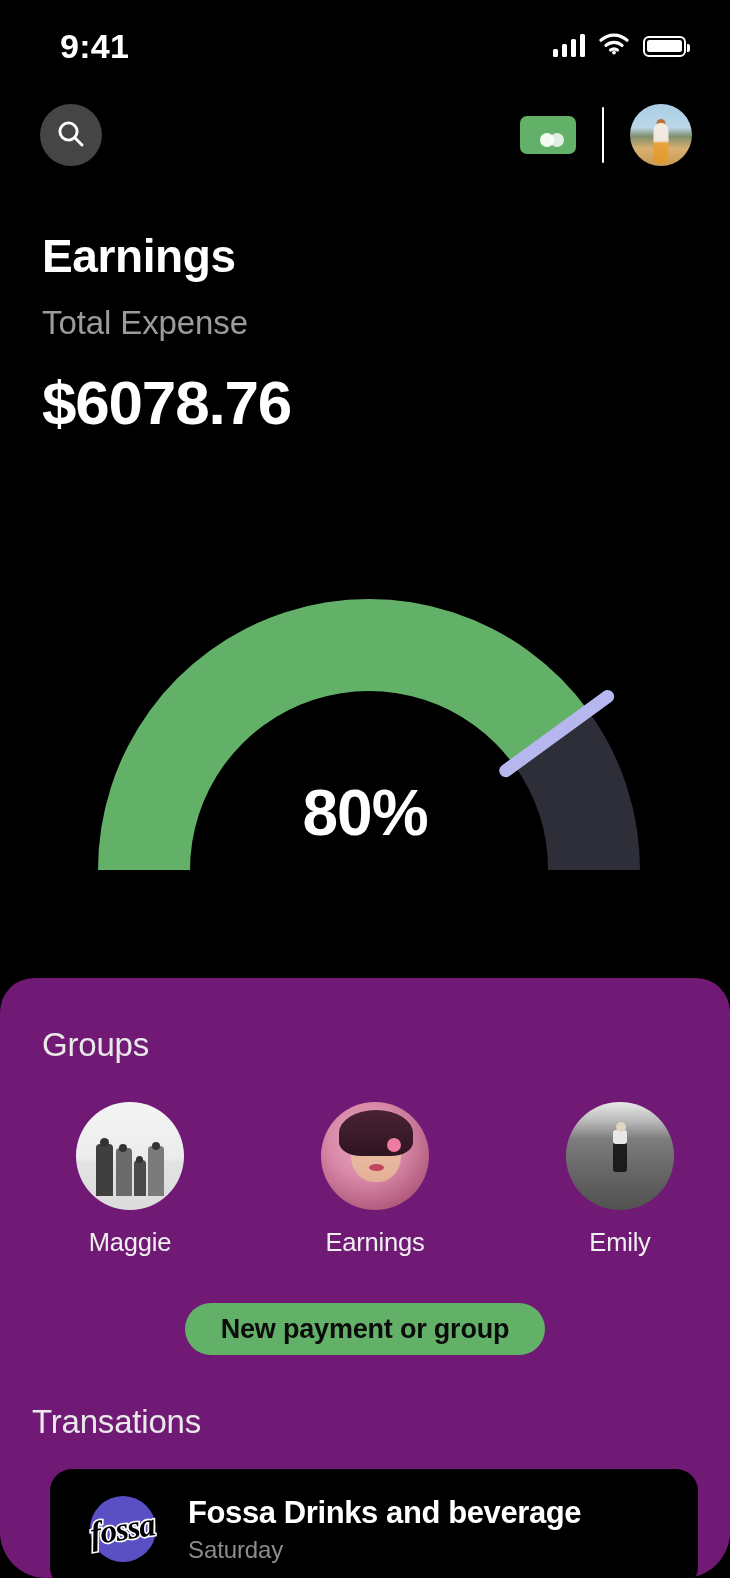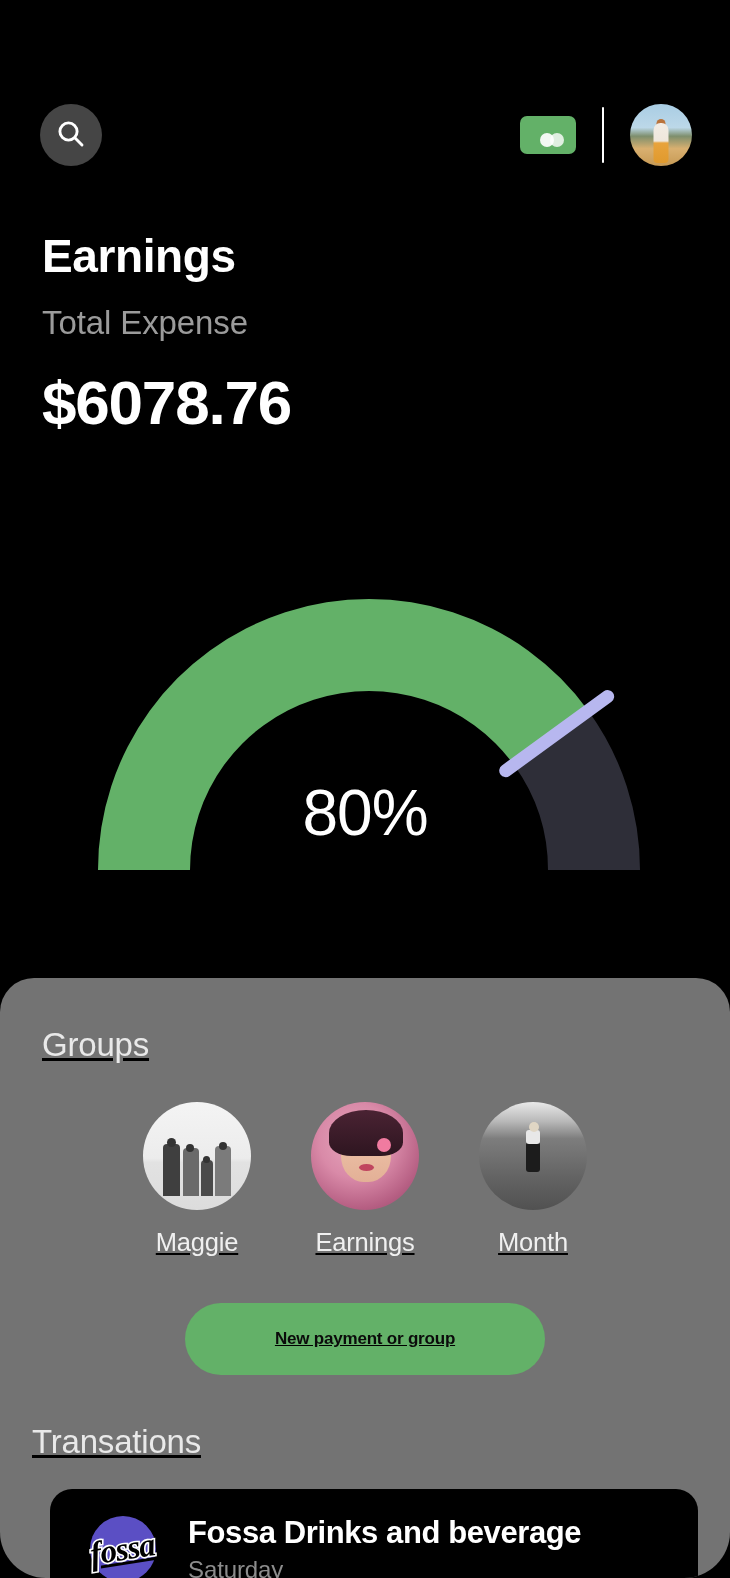--- a/index.html
+++ b/index.html
@@ -107,36 +107,37 @@
     margin-top:32px; max-width:470px; letter-spacing:-.2px;
   }
 
   
   #gauge-wrap {
     position:absolute; left:0; right:0; top:584px; height:300px;
   }
   #gauge-svg { display:block; margin:0 auto; }
   #gauge-value {
     position:absolute; left:0; right:0; top:776px;
-    text-align:center; color:#fff; font-size:64px; font-weight:400;
+    text-align:center; color:#fff; font-size:64px; font-weight:700;
     letter-spacing:-1px; pointer-events:none;
   }
 
   
   #groups-panel {
     position:absolute; left:0; right:0; top:978px; bottom:0;
-    background:#737373; border-radius:34px 34px 0 0;text-decoration:underline;
+    background:#701a75; border-radius:34px 34px 0 0;
   }
   #groups-title {
     color:#e9e9e9; font-size:33px; font-weight:400;
     padding:48px 0 0 42px; letter-spacing:-.2px;
   }
   #groups-row {
     display:flex; padding:38px 34px 0 34px; gap:16px;
-    justify-content:center;
+    justify-content:space-between;
+    margin-left:20px;
   }
   .group-item {
     width:152px; display:flex; flex-direction:column; align-items:center;
     cursor:pointer;
   }
   .group-avatar {
     width:108px; height:108px; border-radius:50%; overflow:hidden;
     position:relative;
   }
   .group-label {
@@ -218,24 +219,24 @@
     background:linear-gradient(#4b1930 0%,#23101c 100%);
   }
   .av-henry .lip2 {
     position:absolute; left:56px; top:60px; width:13px; height:8px;
     border-radius:50%; background:#b63a58;
   }
 
   
   #new-payment-button {
     display:block; margin:46px auto 0 auto;
-    width:360px; height:72px; border:none; border-radius:36px;
+    width:360px; height:52px; border:none; border-radius:36px;
     background:#63b168; color:#0b0b0b;
     font-family:"Liberation Sans", sans-serif;
-    font-size:17px; font-weight:700; letter-spacing:-.2px;
+    font-size:27px; font-weight:700; letter-spacing:-.2px;
     cursor:pointer;
   }
 
   
   #transactions-title {
     color:#e9e9e9; font-size:33px; font-weight:400;
     padding:48px 0 0 32px; letter-spacing:-.2px;
   }
   #transactions-list { padding:28px 0 0 50px; }
   .transaction-card {
@@ -269,20 +270,42 @@
   .tx-sub {
     color:#8c8c8c; font-size:24px; font-weight:400; margin-top:4px;
     letter-spacing:-.1px;
   }
 </style>
 </head>
 <body>
 
 <div id="phone">
 
+  <div id="status-bar">
+    <div id="status-time">9:41</div>
+    <div id="status-icons">
+      <span class="sig-bars">
+        <i></i>
+          <i></i>
+          <i></i>
+          <i></i>
+      </span>
+      <span>
+        <svg width="30" height="22" viewBox="0 0 30 22">
+          <path d="M2 7.2 A19 19 0 0 1 28 7.2" stroke="#fff" stroke-width="3.2" fill="none" stroke-linecap="round"></path>
+          <path d="M7 12.4 A12 12 0 0 1 23 12.4" stroke="#fff" stroke-width="3.2" fill="none" stroke-linecap="round"></path>
+          <path d="M11.6 17.1 A5.6 5.6 0 0 1 18.4 17.1" stroke="#fff" stroke-width="3.2" fill="none" stroke-linecap="round"></path>
+          <circle cx="15" cy="19.6" r="1.9" fill="#fff"></circle>
+        </svg>
+      </span>
+      <span class="batt">
+          <i></i>
+        </span>
+    </div>
+  </div>
 
   <div id="top-nav">
     <button id="search-button">
       <span>
         <svg width="32" height="32" viewBox="0 0 32 32">
           <circle cx="13.5" cy="13.5" r="8.6" stroke="#fff" stroke-width="2.9" fill="none"></circle>
           <line x1="19.8" y1="19.8" x2="27" y2="27" stroke="#fff" stroke-width="2.9" stroke-linecap="round"></line>
         </svg>
       </span>
     </button>
@@ -343,21 +366,21 @@
         </div>
         <div class="group-label">Earnings</div>
       </div>
 
       <div class="group-item">
         <div class="group-avatar av-emily">
           <span class="body"></span>
             <span class="top"></span>
             <span class="hd2"></span>
         </div>
-        <div class="group-label">Month</div>
+        <div class="group-label">Emily</div>
       </div>
 
 
     </div>
 
     <button id="new-payment-button">New payment or group</button>
 
     <div id="transactions-title">Transations</div>
 
     <div id="transactions-list">

